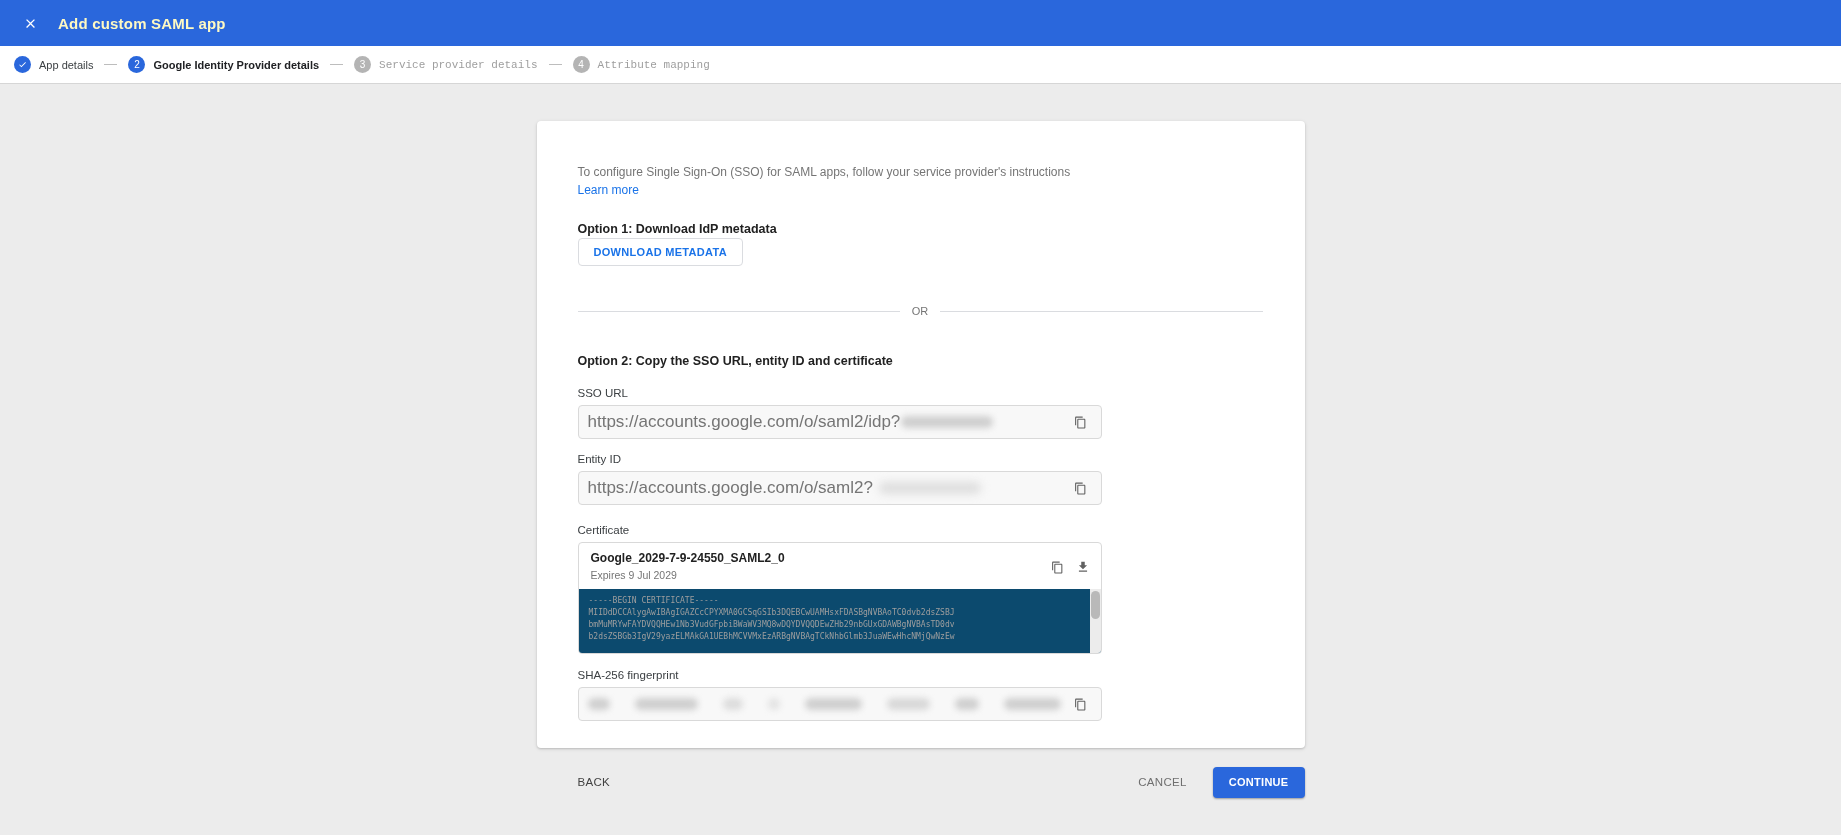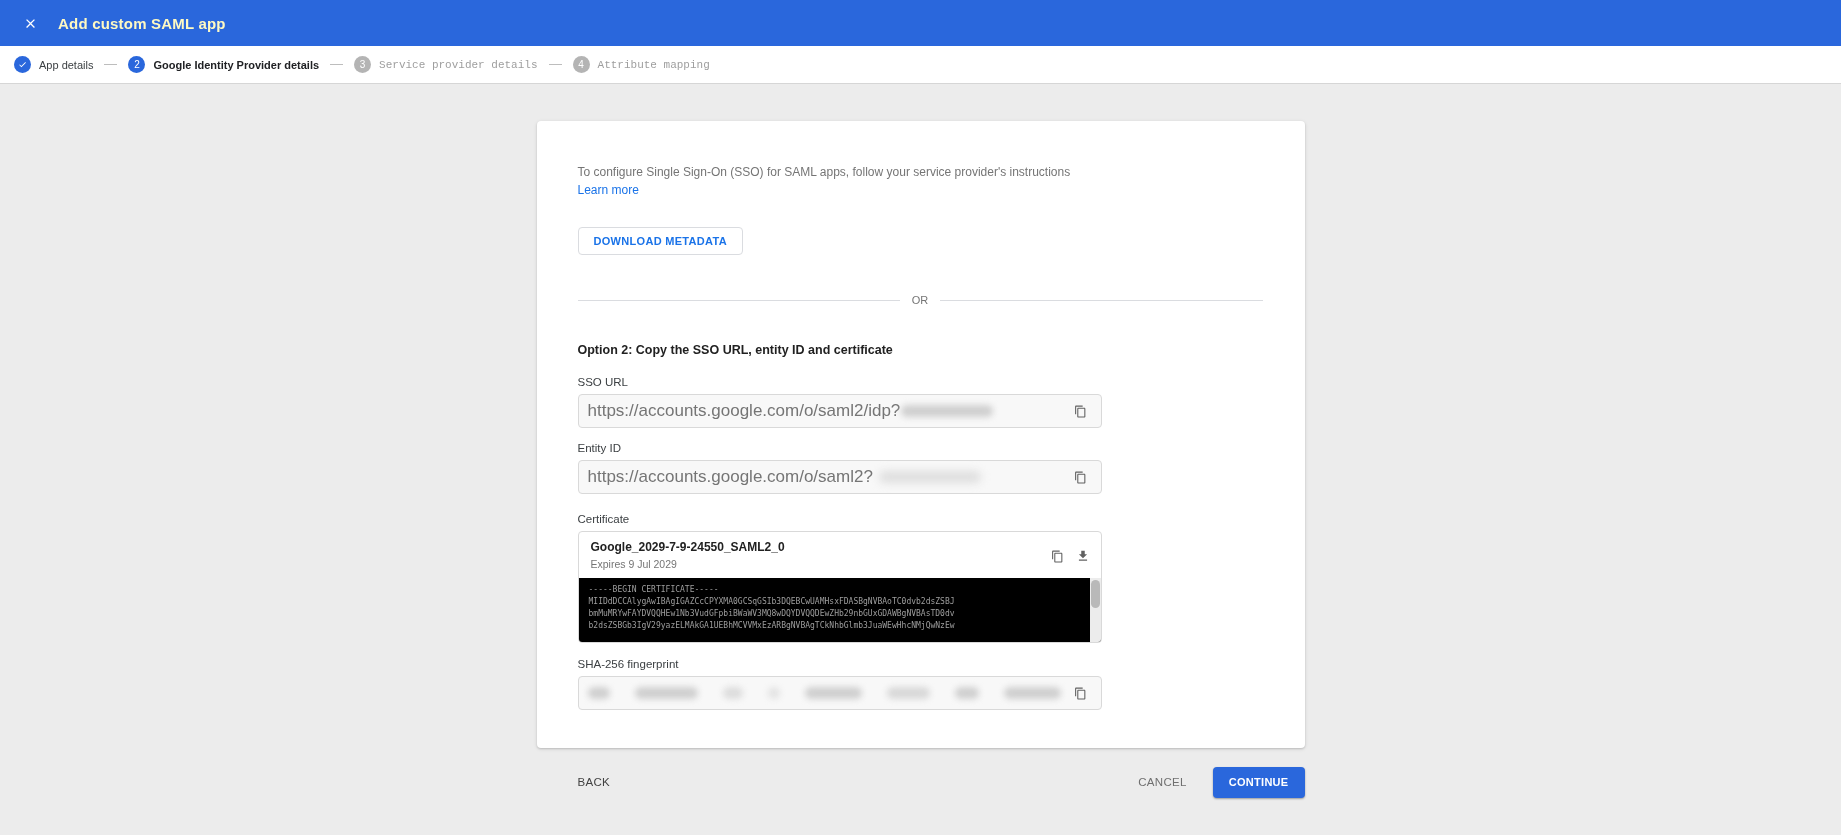--- a/index.html
+++ b/index.html
@@ -52,21 +52,21 @@
   .col { width:524px; }
 
   .intro { font-size:12px; color:#757575; line-height:18px; }
   .link { color:#1a73e8; text-decoration:none; cursor:pointer; }
 
   .section-heading { font-size:12.5px; font-weight:bold; color:#212121; }
   .h-opt1 { margin-top:23px; }
   .h-opt2 { margin-top:37px; }
 
   .outline-btn {
-    margin-top:28px; height:28px; padding:0 15px;
+    margin-top:2px; height:28px; padding:0 15px;
     background:#fff; border:1px solid #dadce0; border-radius:4px;
     color:#1a73e8; font-family:inherit; font-size:11px; font-weight:bold; letter-spacing:.3px;
     cursor:pointer; display:inline-flex; align-items:center;
   }
 
   .or-divider {
     margin-top:39px; width:685px;
     display:flex; align-items:center; gap:12px;
     color:#757575; font-size:11px;
   }
@@ -98,21 +98,21 @@
   .cert-box {
     margin-top:6px; width:524px; border:1px solid #d9d9d9; border-radius:4px;
     overflow:hidden; background:#fff;
   }
   .cert-head { position:relative; padding:8px 70px 8px 12px; height:46px; }
   .cert-name { font-size:12px; font-weight:bold; color:#212121; }
   .cert-expiry { font-size:10.5px; color:#757575; margin-top:4px; }
   .cert-copy { right:34px; top:15px; transform:none; }
   .cert-download { right:9px; top:15px; transform:none; }
   .cert-body {
-    position:relative; height:64px; background:#000000;
+    position:relative; height:64px; background:#0c4a6e;
     padding:6px 18px 0 10px;
     font-family:"DejaVu Sans Mono", monospace;
     font-size:8px; line-height:12px; color:#9e9e9e;
     overflow:hidden; white-space:nowrap;
   }
   .cert-scroll-track {
     position:absolute; right:0; top:0; width:11px; height:64px; background:#ececec;
   }
   .cert-scroll-thumb {
     position:absolute; right:1px; top:2px; width:9px; height:28px;
@@ -179,20 +179,21 @@
 </div>
 
 <div class="main">
   <div class="card">
     <div class="col">
 
       <div class="intro"><span>To configure Single Sign-On (SSO) for SAML apps, follow your service provider's instructions</span>
         <a class="link">Learn more</a>
       </div>
 
+      <div class="section-heading h-opt1">Option 1: Download IdP metadata</div>
 
       <button class="outline-btn">DOWNLOAD METADATA</button>
 
       <div class="or-divider">
         <span class="line"></span>
         <span>OR</span>
         <span class="line"></span>
       </div>
 
       <div class="section-heading h-opt2">Option 2: Copy the SSO URL, entity ID and certificate</div>

